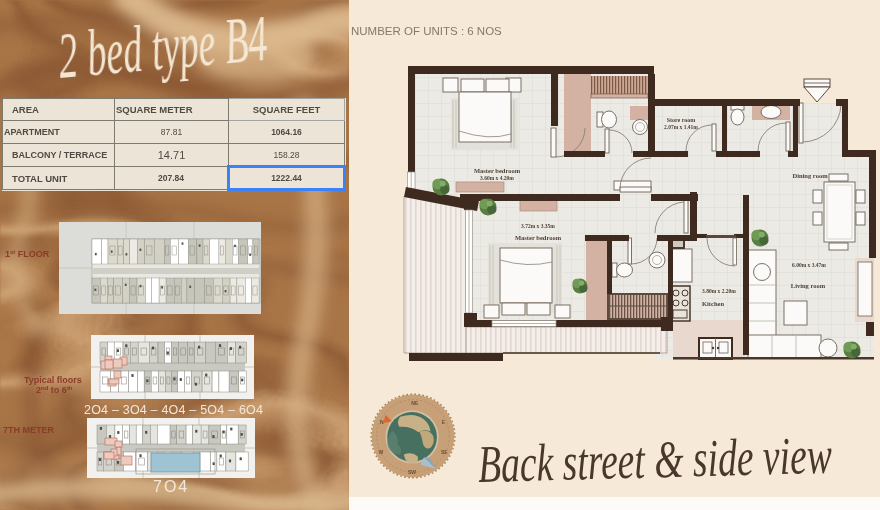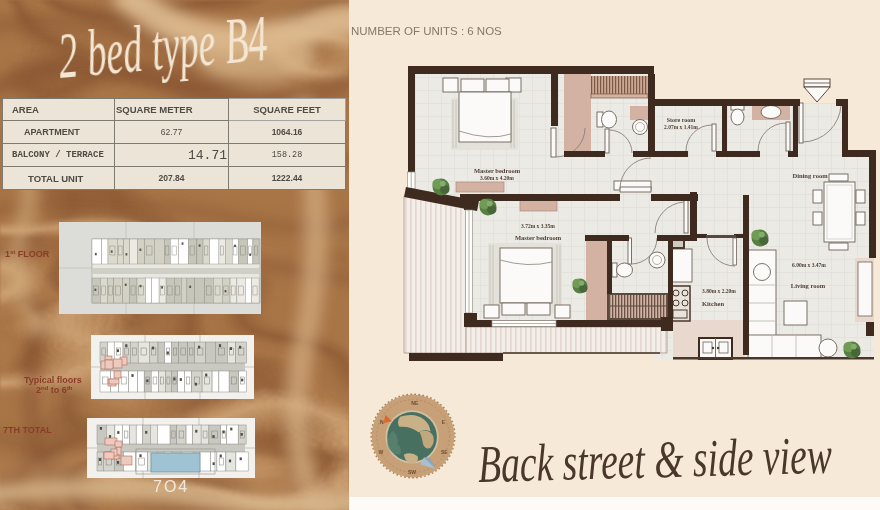--- a/index.html
+++ b/index.html
@@ -62,33 +62,33 @@
 
 <table class="abs" style="left:2px;top:98px;width:344px;height:92px;border-collapse:collapse;table-layout:fixed;
   background:#ece5d7;color:#4e4a44;font-size:9px;font-weight:bold;">
   <tbody>
           <tr style="height:22px;">
     <td style="border:1px solid #7d7a70;padding-left:9px;width:101px;font-size:9.5px;">AREA</td>
     <td style="border:1px solid #7d7a70;text-align:left;width:111px;font-size:9.5px;">SQUARE METER</td>
     <td style="border:1px solid #a3a3a3;text-align:center;font-size:9.5px;">SQUARE FEET</td>
   </tr>
   <tr style="height:23px;">
-    <td style="border:1px solid #7d7a70;padding-left:21px;">APARTMENT</td>
-    <td style="border:1px solid #7d7a70;text-align:center;font-weight:normal;font-size:8.5px;">62.77</td>
+    <td style="border:1px solid #7d7a70;padding-left:1px;">APARTMENT</td>
+    <td style="border:1px solid #7d7a70;text-align:center;font-weight:normal;font-size:8.5px;">87.81</td>
     <td style="border:1px solid #7d7a70;text-align:center;font-weight:bold;font-size:8.5px;">1064.16</td>
   </tr>
-  <tr style="height:23px;font-family:Liberation Mono, monospace;">
+  <tr style="height:23px;">
     <td style="border:1px solid #7d7a70;padding-left:9px;">BALCONY / TERRACE</td>
-    <td style="border:1px solid #7d7a70;text-align:right;font-weight:normal;font-size:13px;margin-top:20px;">14.71</td>
+    <td style="border:1px solid #7d7a70;text-align:center;font-weight:normal;font-size:11px;margin-top:20px;">14.71</td>
     <td style="border:1px solid #7d7a70;text-align:center;font-weight:normal;font-size:8.5px;">158.28</td>
   </tr>
   <tr style="height:23px;">
-    <td style="border:1px solid #7d7a70;padding-left:25px;font-size:9.5px;">TOTAL UNIT</td>
+    <td style="border:1px solid #7d7a70;padding-left:9px;font-size:9.5px;">TOTAL UNIT</td>
     <td style="border:1px solid #7d7a70;text-align:center;font-size:8.5px;">207.84</td>
-    <td style="border:1px solid #3b82f6;text-align:center;font-size:8.5px;">1222.44</td>
+    <td style="border:3px solid #3b82f6;text-align:center;font-size:8.5px;">1222.44</td>
   </tr>
 </tbody>
       </table>
 
 <div class="abs" style="left:5px;top:249px;color:#8a3c28;font-size:9px;font-weight:bold;">1<span style="font-size:6px;vertical-align:3px;">st</span> FLOOR</div>
 
 <div class="abs" style="left:59px;top:222px;width:202px;height:92px;background:#dcddd8;" id="plate1">
         <svg width="202" height="92" style="position:absolute;left:0;top:0">
           <rect width="202" height="92" fill="#dcddd8"></rect>
           <path d="M67 0V92M135 0V92M0 46H202" stroke="#c8c8c1" stroke-width="1" fill="none"></path>
@@ -272,22 +272,23 @@
             <rect x="10" y="26" width="10" height="8"></rect>
             <rect x="29" y="22" width="7" height="8"></rect>
             <rect x="18" y="44" width="10" height="5"></rect>
             <rect x="22" y="24" width="9" height="9"></rect>
             <rect x="14" y="25" width="8" height="9"></rect>
             <rect x="23" y="36" width="7" height="7"></rect>
           </g>
         </svg>
       </div>
 
-
-<div class="abs" style="left:3px;top:425px;color:#8a3c28;font-size:9px;font-weight:bold;">7TH TOTAL</div>
+<div class="abs" style="left:84px;top:403px;width:180px;color:#f2e8da;font-size:12.5px;letter-spacing:0.2px;white-space:nowrap;">2O4 – 3O4 – 4O4 – 5O4 – 6O4</div>
+
+<div class="abs" style="left:3px;top:425px;color:#8a3c28;font-size:9px;font-weight:bold;">7TH METER</div>
 
 <div class="abs" style="left:87px;top:418px;width:168px;height:60px;background:#f0efeb;" id="plate3">
         <svg width="168" height="60" style="position:absolute;left:0;top:0">
           <rect width="168" height="60" fill="#f2f1ed"></rect>
           <path d="M56 0V60M112 0V60M0 30H168" stroke="#c6c6bf" stroke-width="1" fill="none"></path>
           <rect x="10" y="26" width="148" height="8" fill="#c9c9c2"></rect>
           <rect x="10.0" y="7" width="9.3" height="19" fill="#c8c8c1" stroke="#8d8d85" stroke-width="0.5"></rect>
           <rect x="12.8" y="9.0" width="2.2" height="2.8" fill="#4e4d47"></rect>
           <rect x="19.3" y="7" width="8.6" height="19" fill="#e6e6e1" stroke="#8d8d85" stroke-width="0.5"></rect>
           <rect x="21.9" y="17.1" width="2.2" height="2.8" fill="#4e4d47"></rect>

